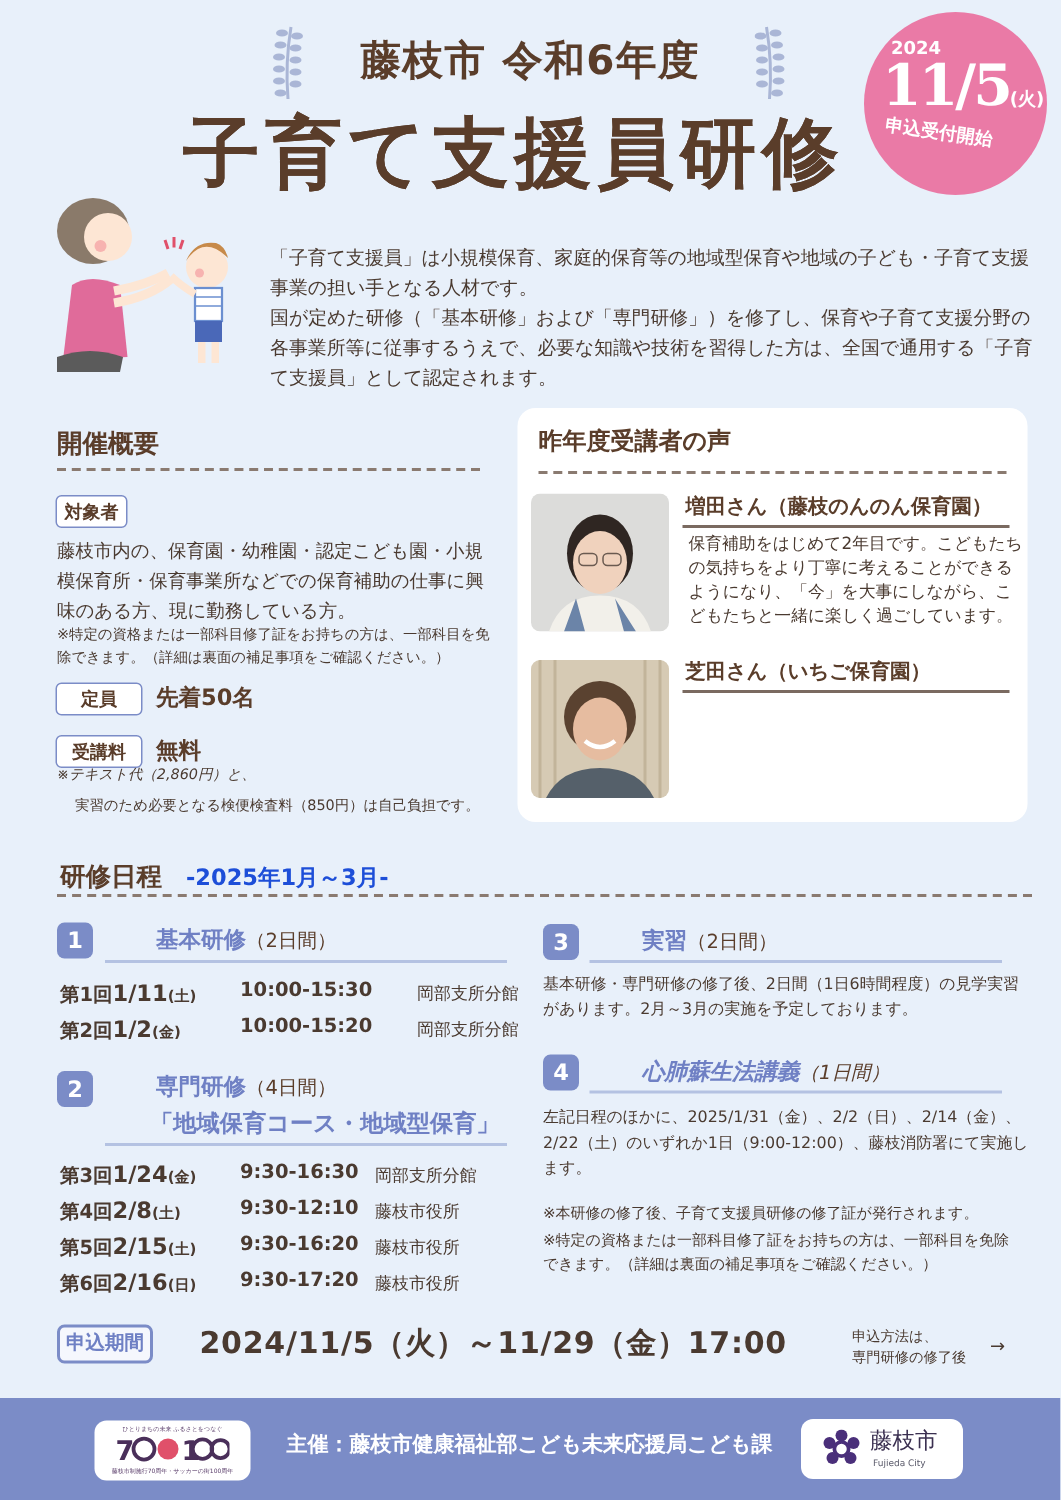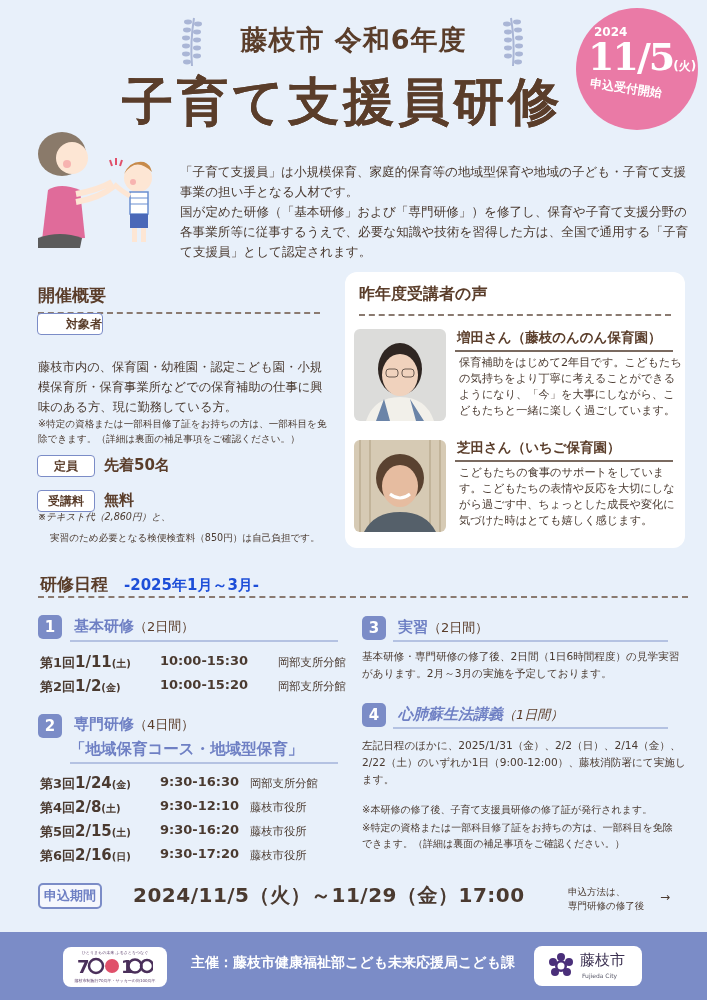--- a/index.html
+++ b/index.html
@@ -73,21 +73,21 @@
 
   
   .sch-title { left: 40px; top: 573px; }
   .sch-range { font-size: 15px; font-weight: bold; color: #1d4ed8; margin-left: 16px; }
   .sch-dash { left: 38px; top: 596px; width: 650px; }
   .num {
     position: absolute; width: 24px; height: 24px; border-radius: 5px;
     background: #7b8cc7; color: #fff; font-weight: bold; font-size: 15px;
     text-align: center; line-height: 24px;
   }
-  .mod-title { position: absolute; font-size: 15px; font-weight: bold; color: #6f80c4; }
+  .mod-title { position: absolute; font-size: 15px; font-weight: bold; color: #6f80c4; margin-left: 30px; }
   .mod-days { color: #5a3d2a; font-weight: normal; font-size: 13px; }
   .mod-line { position: absolute; height: 2px; background: #b4c2e2; }
   .row { position: absolute; left: 40px; font-size: 13px; font-weight: bold; color: #4a3a30; white-space: nowrap; }
   .row .c-no { display: inline-block; width: 35px; }
   .row .c-date { display: inline-block; font-size: 15px; }
   .row .c-dow { font-size: 10px; }
   .row .c-time { position: absolute; }
   .row .c-place { position: absolute; font-weight: normal; font-size: 11.3px; top: 2px; }
   .rtext { position: absolute; font-size: 10.6px; line-height: 17px; color: #4a3a30; }
   .rnote { position: absolute; font-size: 10px; line-height: 16px; color: #4a3a30; }
@@ -180,21 +180,21 @@
 </svg>
 
 <div class="intro">
   <p>「子育て支援員」は小規模保育、家庭的保育等の地域型保育や地域の子ども・子育て支援事業の担い手となる人材です。</p>
   <p>国が定めた研修（「基本研修」および「専門研修」）を修了し、保育や子育て支援分野の各事業所等に従事するうえで、必要な知識や技術を習得した方は、全国で通用する「子育て支援員」として認定されます。</p>
 </div>
 
 <div class="abs sec-title ov-title">開催概要</div>
 <div class="abs dash ov-dash"></div>
 
-<div class="tag" style="left:37px;top:313px;width:66px;text-align:right;">対象者</div>
+<div class="tag" style="left:37px;top:330px;width:48px;">対象者</div>
 <div class="ov-text" style="left:38px;top:357px;width:290px;">藤枝市内の、保育園・幼稚園・認定こども園・小規模保育所・保育事業所などでの保育補助の仕事に興味のある方、現に勤務している方。</div>
 <div class="ov-note" style="left:38px;top:416px;width:290px;">※特定の資格または一部科目修了証をお持ちの方は、一部科目を免除できます。（詳細は裏面の補足事項をご確認ください。）</div>
 
 <div class="tag" style="left:37px;top:455px;width:58px;">定員</div>
 <div class="big-val" style="left:104px;top:456px;">先着50名</div>
 
 <div class="tag" style="left:37px;top:490px;width:58px;">受講料</div>
 <div class="big-val" style="left:104px;top:491px;">無料</div>
 <div class="ov-note" style="left:38px;top:509px;font-style:italic;">※テキスト代（2,860円）と、</div>
 <div class="ov-note" style="left:50px;top:530px;">実習のため必要となる検便検査料（850円）は自己負担です。</div>
@@ -224,21 +224,20 @@
         <line x1="76" y1="0" x2="76" y2="92"></line>
         <line x1="86" y1="0" x2="86" y2="92"></line>
       </g>
     <ellipse cx="46" cy="38" rx="24" ry="24" fill="#5a4230"></ellipse>
     <ellipse cx="46" cy="46" rx="18" ry="21" fill="#e6bca0"></ellipse>
     <path d="M36 54 Q46 62 56 54" stroke="#fff" stroke-width="3" fill="none"></path>
     <path d="M10 92 Q20 72 46 72 Q72 72 82 92 Z" fill="#55606a"></path>
   </svg>
   <div class="vname" style="left:112px;top:167px;">芝田さん（いちご保育園）</div>
   <div class="vline" style="left:110px;top:188px;width:218px;"></div>
-  <div class="vtext" style="left:114px;top:193px;">こどもたちの食事のサポートをしています。こどもたちの表情や反応を大切にしながら過ごす中、ちょっとした成長や変化に気づけた時はとても嬉しく感じます。</div>
 </div>
 
 <div class="abs sec-title sch-title">
   <span>研修日程</span><span class="sch-range">-2025年1月～3月-</span>
 </div>
 <div class="abs dash sch-dash"></div>
 
 <div class="num" style="left:38px;top:615px;">1</div>
 <div class="mod-title" style="left:74px;top:617px;"><span>基本研修</span><span class="mod-days">（2日間）</span></div>
 <div class="mod-line" style="left:70px;top:640px;width:268px;"></div>

